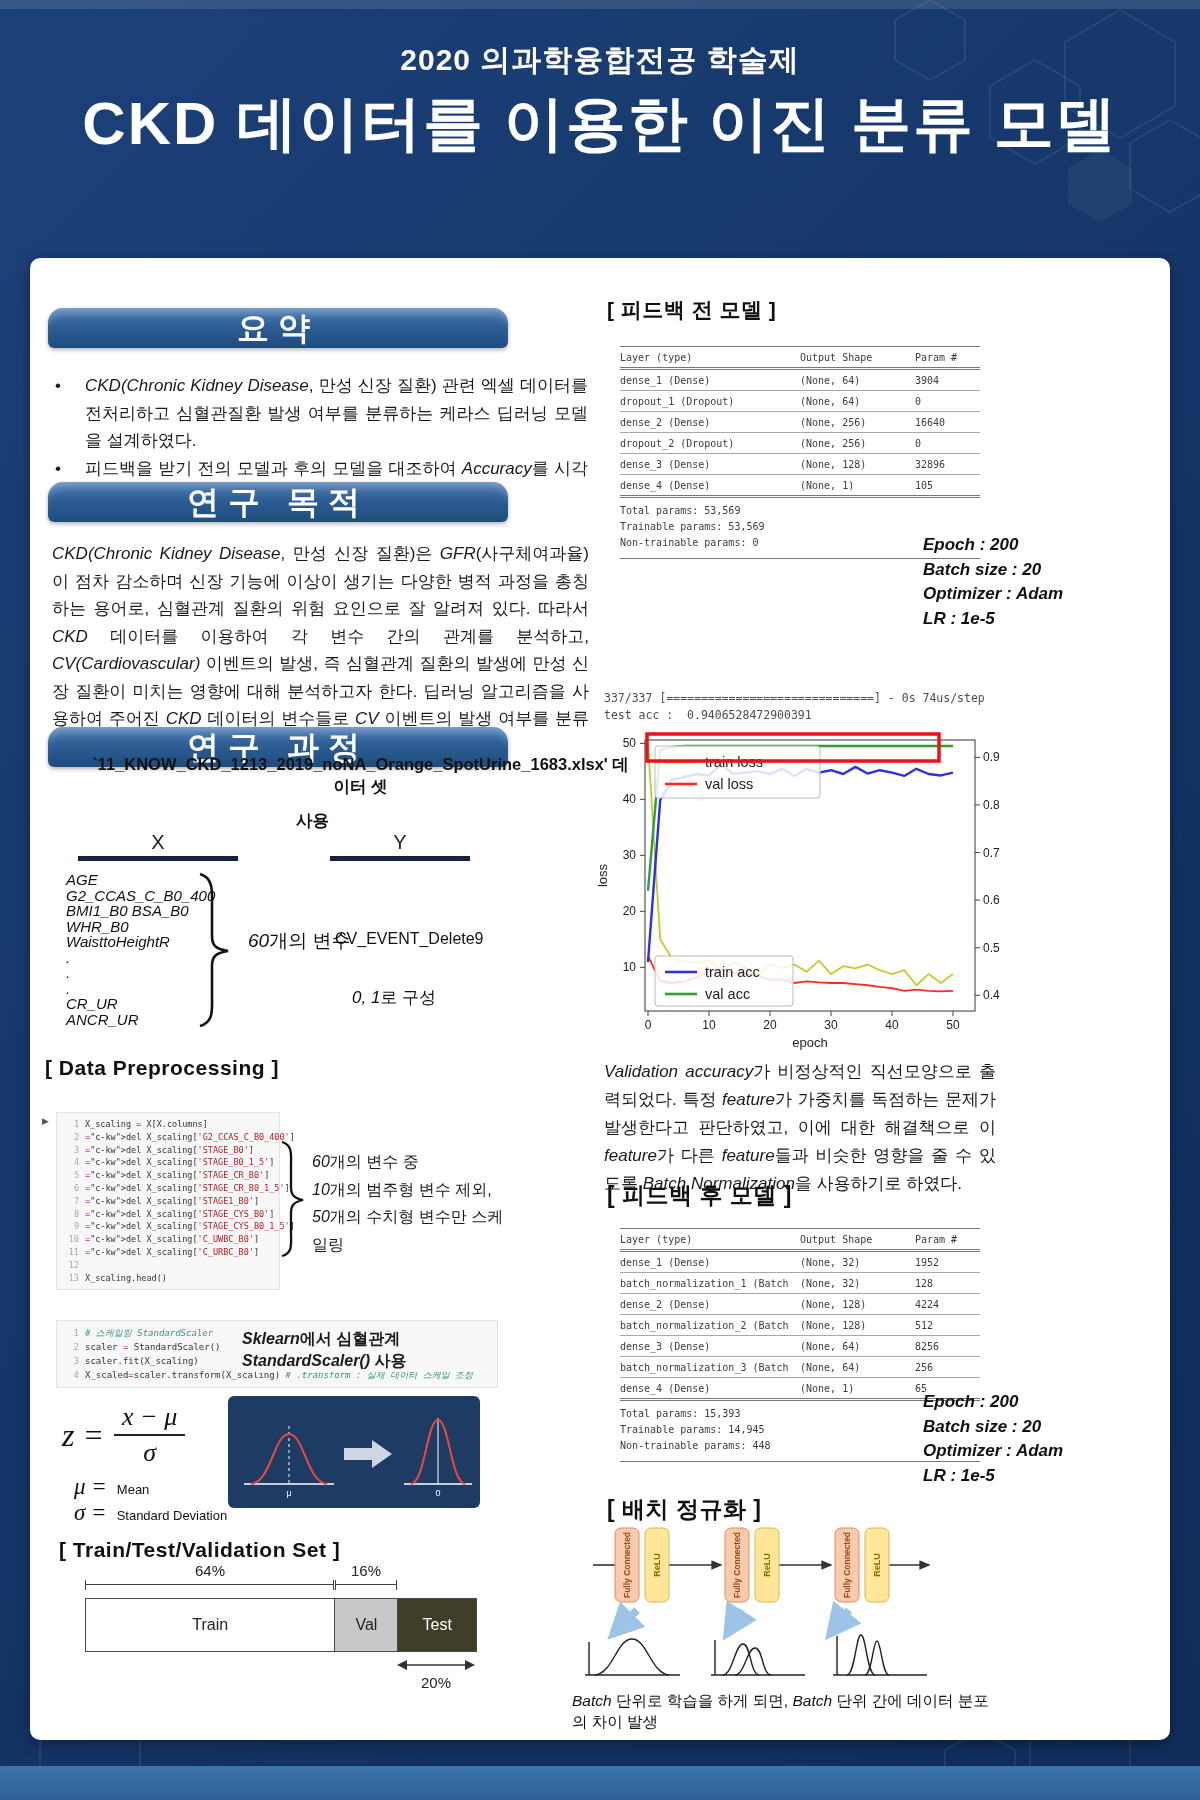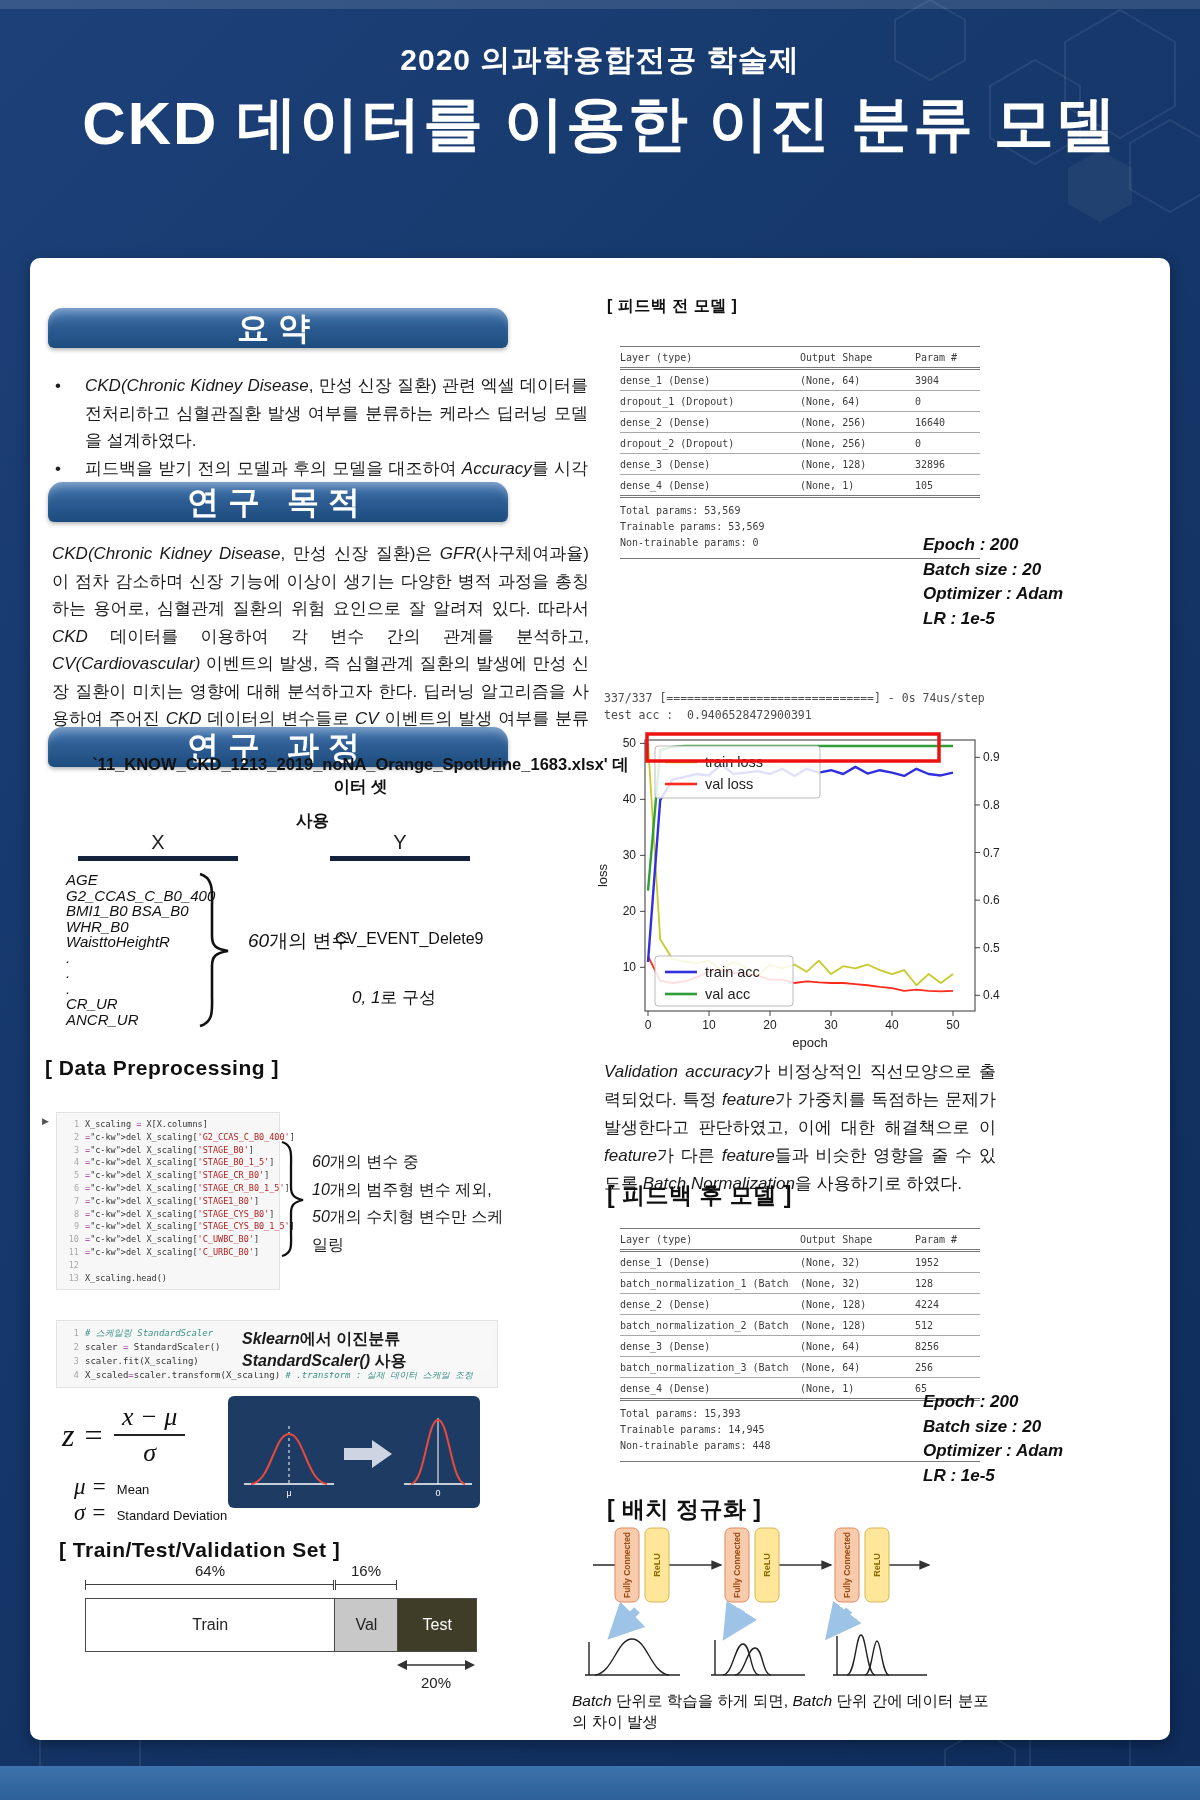--- a/index.html
+++ b/index.html
@@ -177,21 +177,21 @@
       <div><span class="rt-i">50</span><span class="rt-n">개의 수치형 변수만 스케</span></div>
       <div><span class="rt-n">일링</span></div>
     </div>
 
   <div class="codebox" style="left:56px;top:1320px;width:430px;font-size:9px;line-height:14px;">
       <div class="cl"><span class="ln">1</span><span><span class="c-com"># 스케일링 StandardScaler</span></span></div>
       <div class="cl"><span class="ln">2</span><span>scaler <span class="c-op">=</span> StandardScaler()</span></div>
       <div class="cl"><span class="ln">3</span><span>scaler.fit(X_scaling)</span></div>
       <div class="cl"><span class="ln">4</span><span>X_scaled<span class="c-op">=</span>scaler.transform(X_scaling)<span class="c-com"> # .transform : 실제 데이터 스케일 조정</span></span></div>
     </div>
-  <div class="body-text" style="left:242px;top:1328px;width:250px;font-size:16px;line-height:22px;font-weight:bold;text-align:left;background:rgba(247,247,247,.92);"><span class="rt-i">Sklearn</span><span class="rt-n">에서 이진분류 </span><span class="rt-i">StandardScaler()</span><span class="rt-n"> 사용</span></div>
+  <div class="body-text" style="left:242px;top:1328px;width:250px;font-size:16px;line-height:22px;font-weight:bold;text-align:left;background:rgba(247,247,247,.92);"><span class="rt-i">Sklearn</span><span class="rt-n">에서 심혈관계 </span><span class="rt-i">StandardScaler()</span><span class="rt-n"> 사용</span></div>
 
   <div class="zfrm" style="left:62px;top:1402px;">
     <span class="zlhs">z =</span>
     <span class="frac">
       <span class="num">x − μ</span>
       <span class="den">σ</span>
     </span>
   </div>
   <div class="symline" style="left:74px;top:1474px;">
     <span class="sym">μ =</span>
@@ -225,21 +225,21 @@
       <div class="seg seg-1" style="width: 16%;">Val</div>
       <div class="seg seg-2" style="width: 20%;">Test</div>
     </div>
   <svg class="hexdeco" style="left:397px;top:1658px;" width="78" height="14">
     <line x1="8" y1="7" x2="70" y2="7" stroke="#333" stroke-width="1.6"></line>
     <polygon points="0,7 10,2 10,12" fill="#333"></polygon>
     <polygon points="78,7 68,2 68,12" fill="#333"></polygon>
   </svg>
   <div class="pct-label" style="left:397px;top:1674px;width:78px;">20%</div>
 
-  <div class="h-sq" style="left:607px;top:296px;font-size:16px;">[ 피드백 전 모델 ]</div>
+  <div class="h-sq" style="left:607px;top:296px;font-size:21px;">[ 피드백 전 모델 ]</div>
   <div class="mtable" style="left:620px;top:346px;">
       <div class="mt-row mt-head">
         <span>Layer (type)</span>
         <span>Output Shape</span>
         <span>Param #</span>
       </div>
       <div class="mt-row ">
         <span>dense_1 (Dense)</span>
         <span>(None, 64)</span>
         <span>3904</span>

